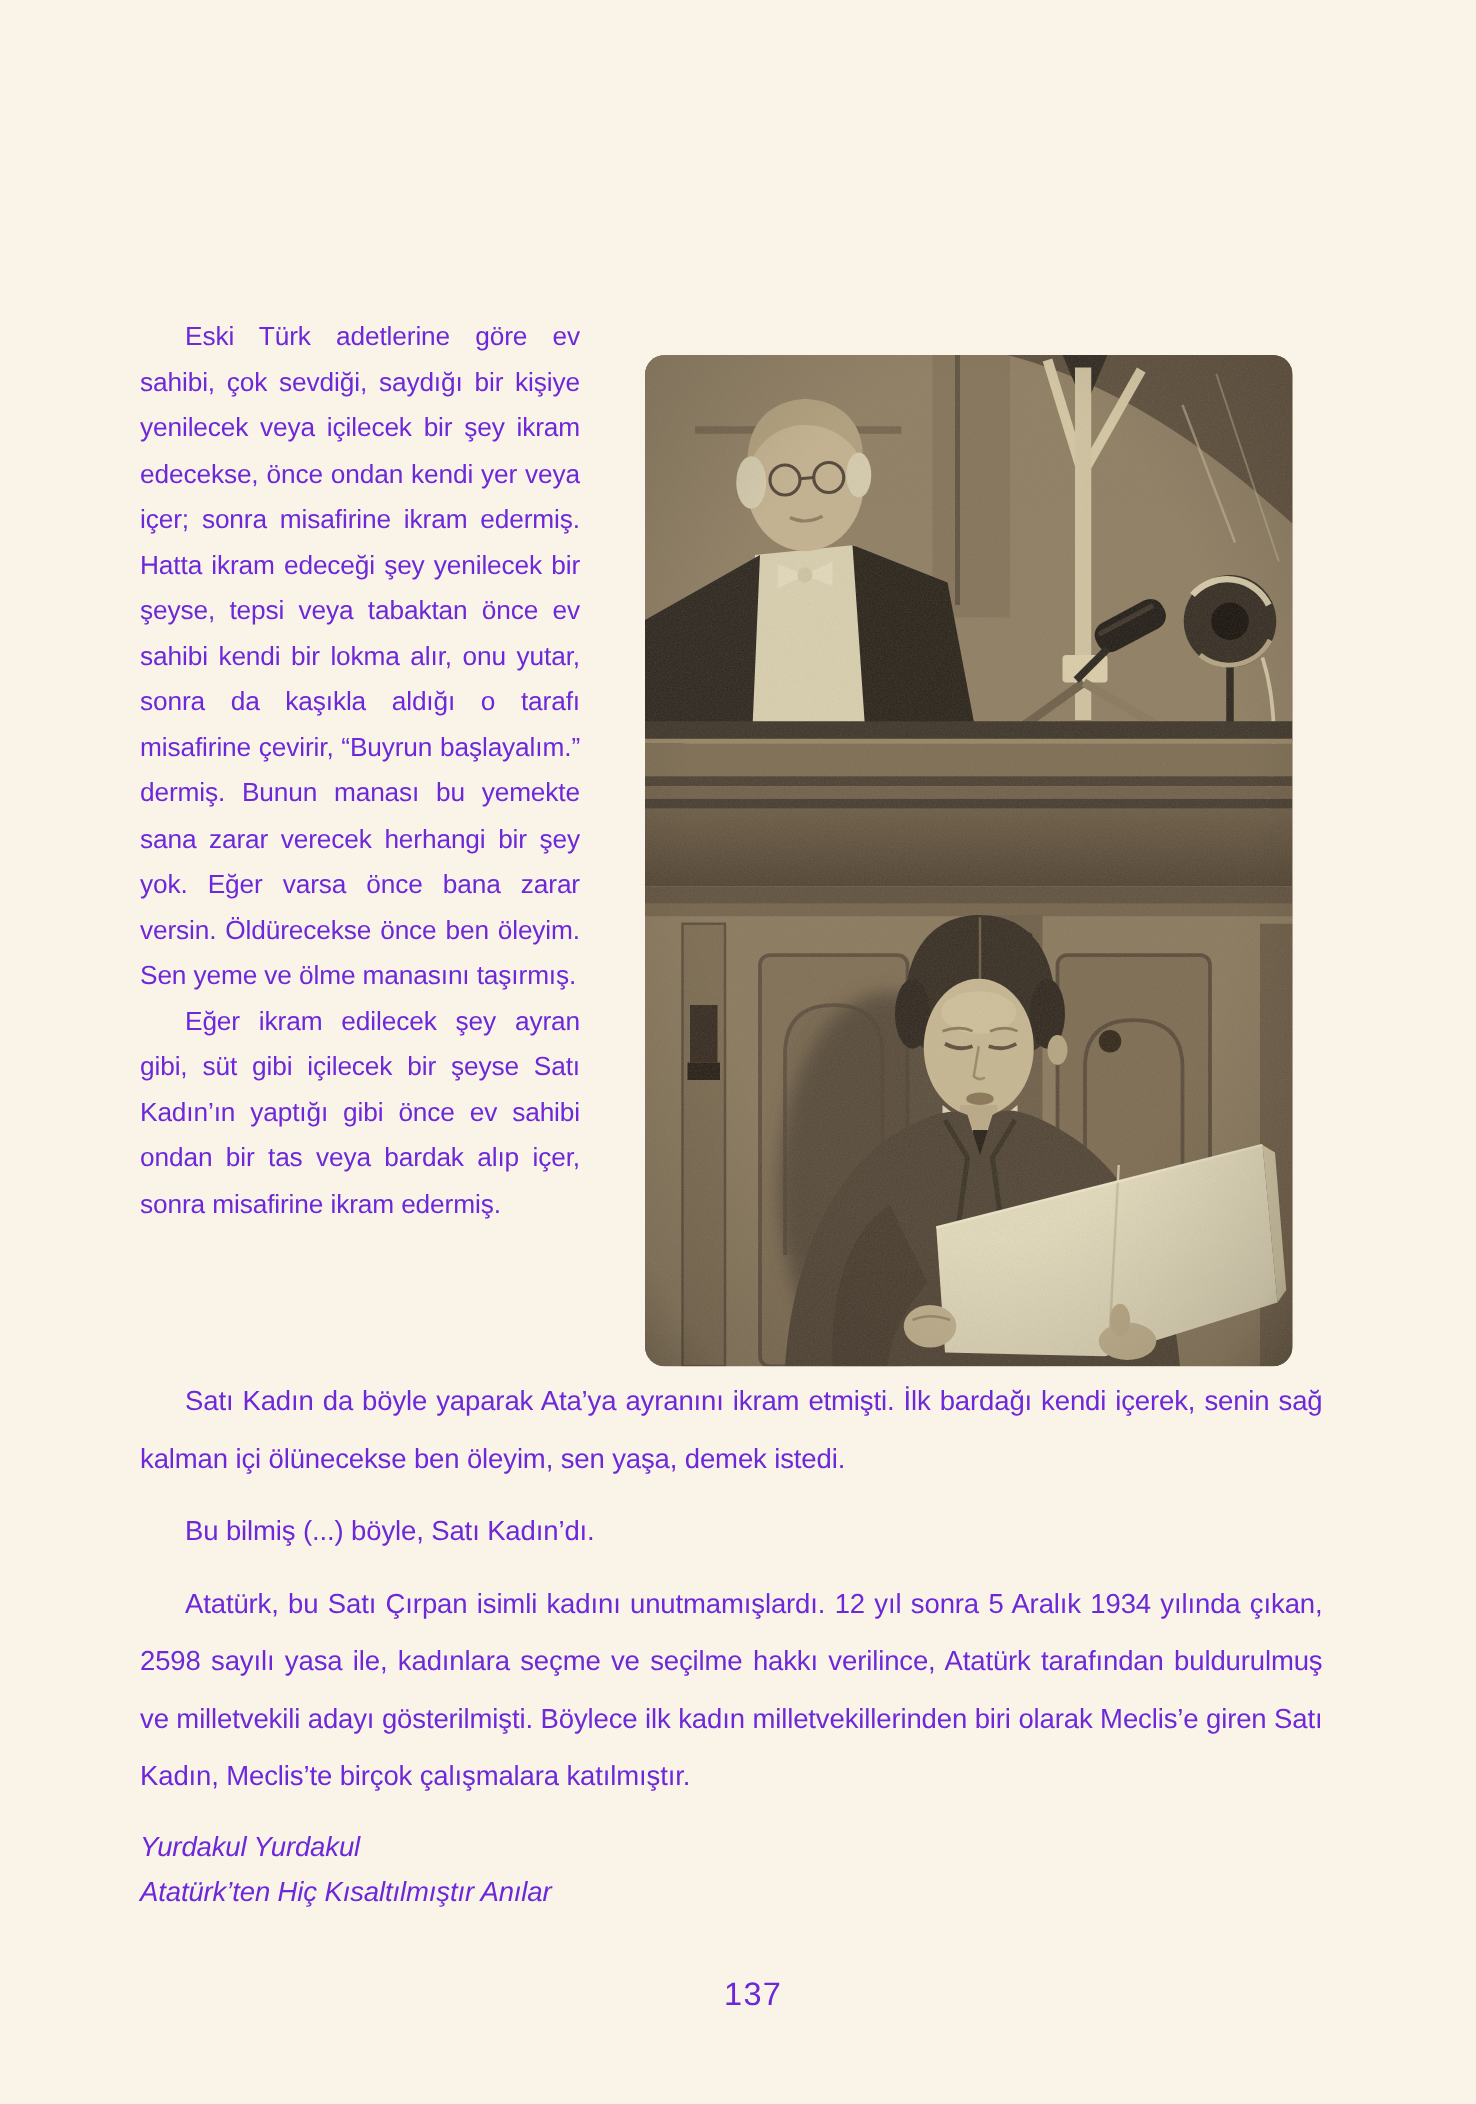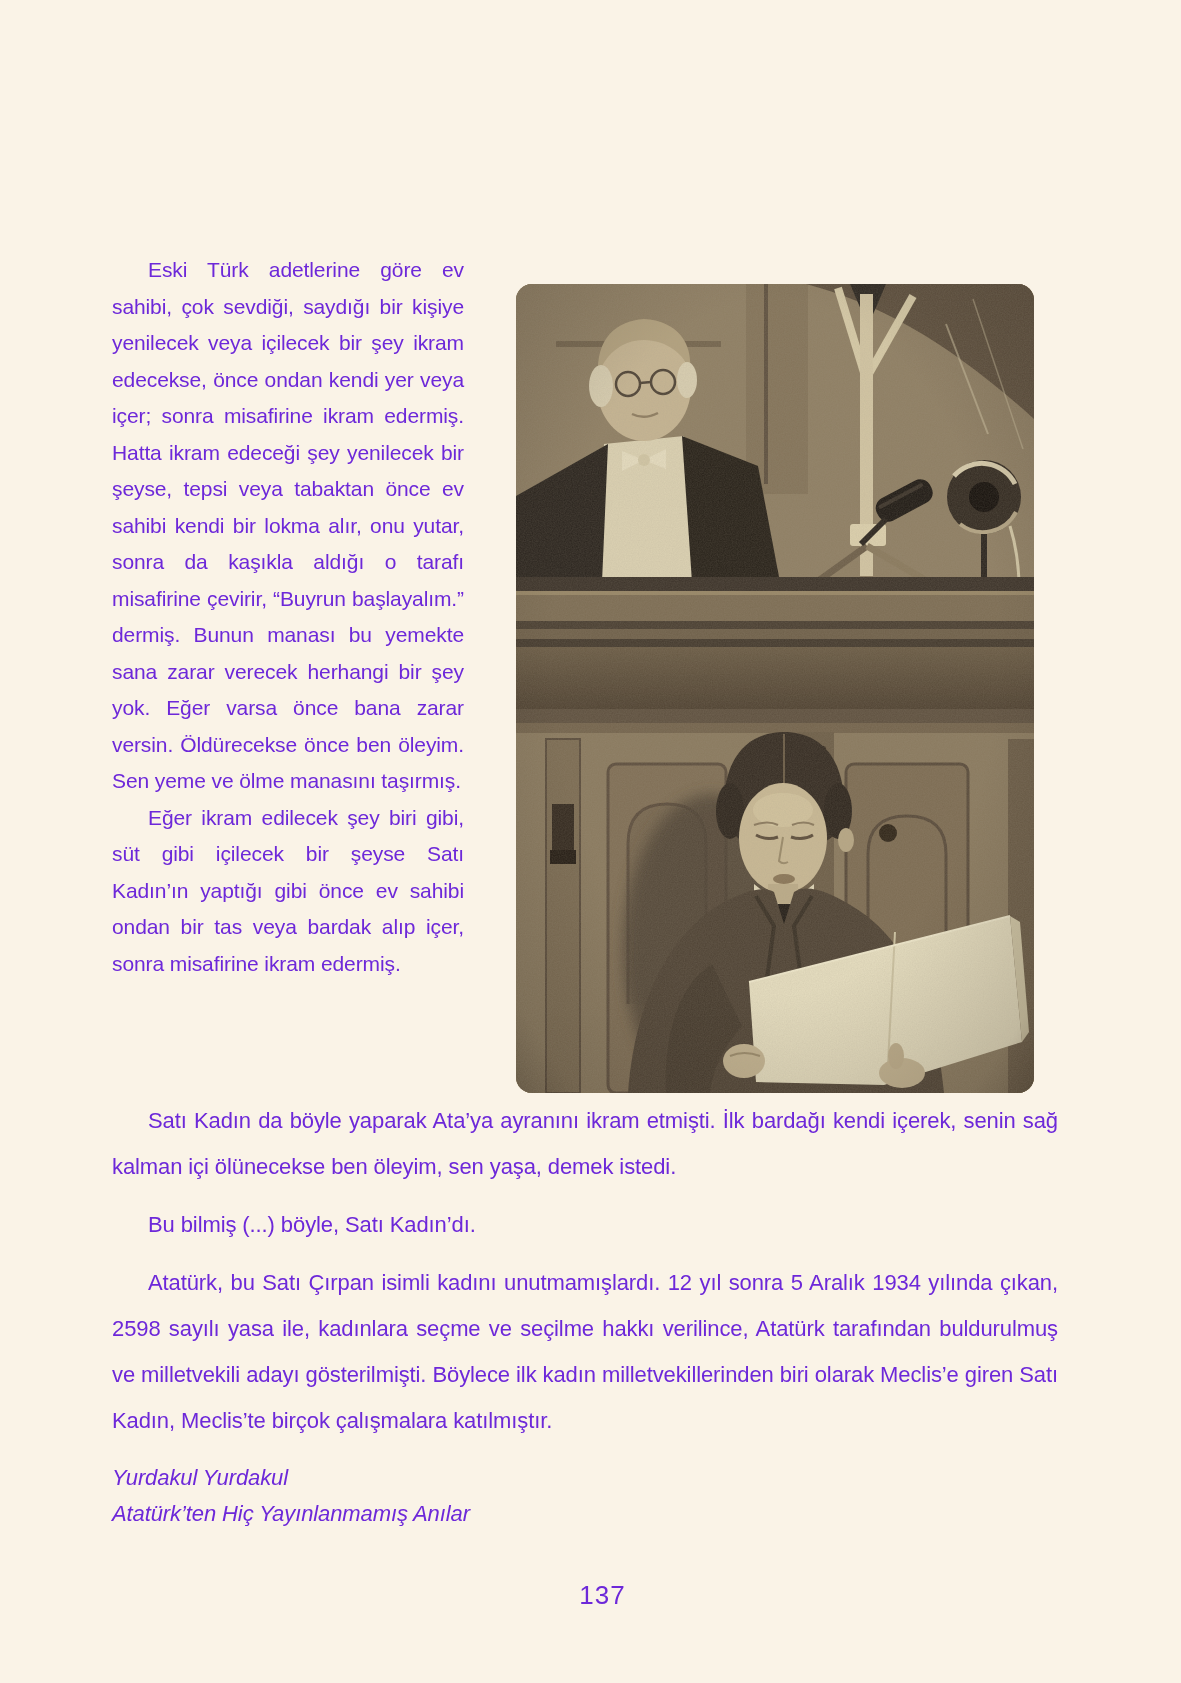--- a/index.html
+++ b/index.html
@@ -49,21 +49,21 @@
     font-size:26px; letter-spacing:1px;
   }
 </style>
 </head>
 <body>
 
 <div class="page" style="background: rgb(250, 243, 231); color: #6d28d9;">
 
   <div class="left-col">
     <p>Eski Türk adetlerine göre ev sahibi, çok sevdiği, saydığı bir kişiye yenilecek veya içilecek bir şey ikram edecekse, önce ondan kendi yer veya içer; sonra misafirine ikram edermiş. Hatta ikram edeceği şey yenilecek bir şeyse, tepsi veya tabaktan önce ev sahibi kendi bir lokma alır, onu yutar, sonra da kaşıkla aldığı o tarafı misafirine çevirir, “Buyrun başlayalım.” dermiş. Bunun manası bu yemekte sana zarar verecek herhangi bir şey yok. Eğer varsa önce bana zarar versin. Öldürecekse önce ben öleyim. Sen yeme ve ölme manasını taşırmış.</p>
-    <p>Eğer ikram edilecek şey biri gibi, süt gibi içilecek bir şeyse Satı Kadın’ın yaptığı gibi önce ev sahibi ondan bir tas veya bardak alıp içer, sonra misafirine ikram edermiş.</p>
+    <p>Eğer ikram edilecek şey ayran gibi, süt gibi içilecek bir şeyse Satı Kadın’ın yaptığı gibi önce ev sahibi ondan bir tas veya bardak alıp içer, sonra misafirine ikram edermiş.</p>
   </div>
 
   <figure class="photo-frame" style="margin:0;">
     <svg viewBox="0 0 518 809" preserveAspectRatio="none" aria-hidden="true">
       <defs>
         <linearGradient id="ledgeGrad" x1="0" y1="0" x2="0" y2="1">
           <stop offset="0" stop-color="#6b5c46"></stop>
           <stop offset="1" stop-color="#4f4232"></stop>
         </linearGradient>
         <radialGradient id="vig" cx="50%" cy="45%" r="78%">
@@ -202,19 +202,19 @@
     </svg>
   </figure>
 
   <div class="bottom">
     <p>Satı Kadın da böyle yaparak Ata’ya ayranını ikram etmişti. İlk bardağı kendi içerek, senin sağ kalman içi ölünecekse ben öleyim, sen yaşa, demek istedi.</p>
     <p>Bu bilmiş (...) böyle, Satı Kadın’dı.</p>
     <p>Atatürk, bu Satı Çırpan isimli kadını unutmamışlardı. 12 yıl sonra 5 Aralık 1934 yılında çıkan, 2598 sayılı yasa ile, kadınlara seçme ve seçilme hakkı verilince, Atatürk tarafından buldurulmuş ve milletvekili adayı gösterilmişti. Böylece ilk kadın milletvekillerinden biri olarak Meclis’e giren Satı Kadın, Meclis’te birçok çalışmalara katılmıştır.</p>
 
     <div class="attribution">
       <div>Yurdakul Yurdakul</div>
-      <div>Atatürk’ten Hiç Yayınlanmamış Anılar</div>
+      <div>Atatürk’ten Hiç Kısaltılmıştır Anılar</div>
     </div>
   </div>
 
   <div class="page-number">137</div>
 
 </div>
 
 </body></html>

